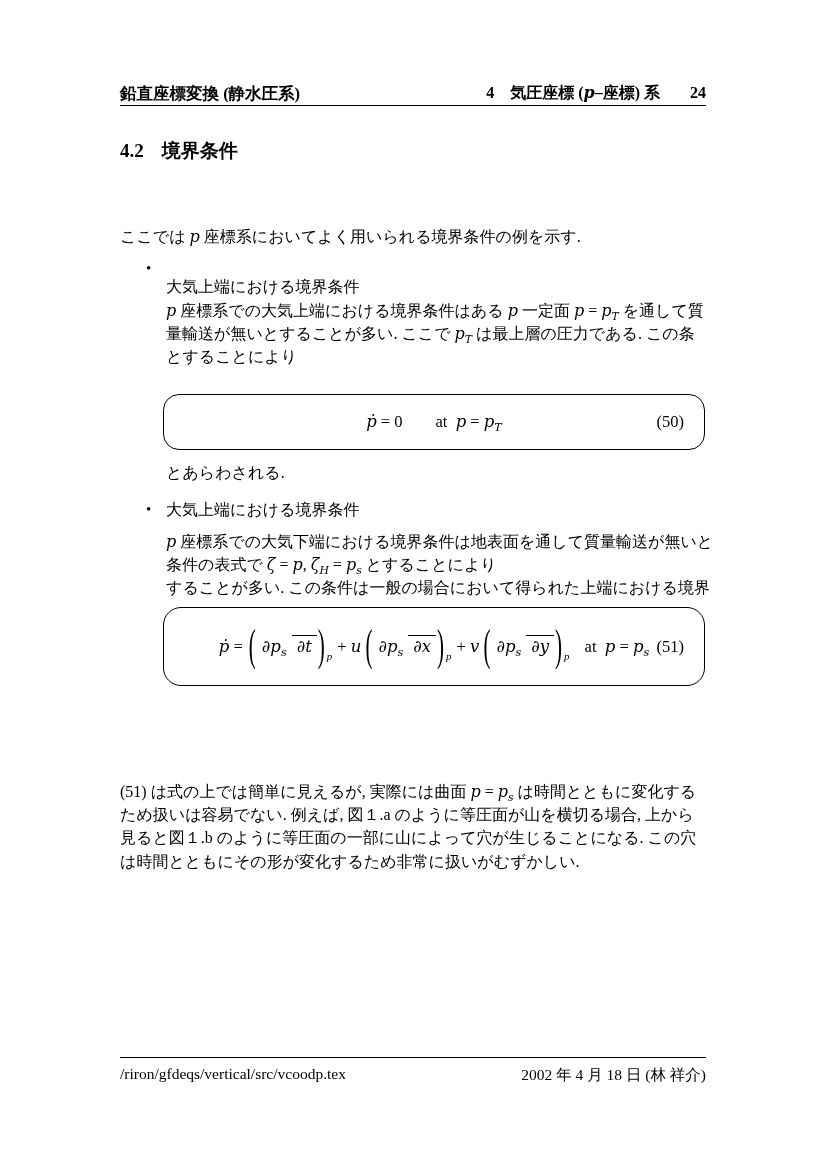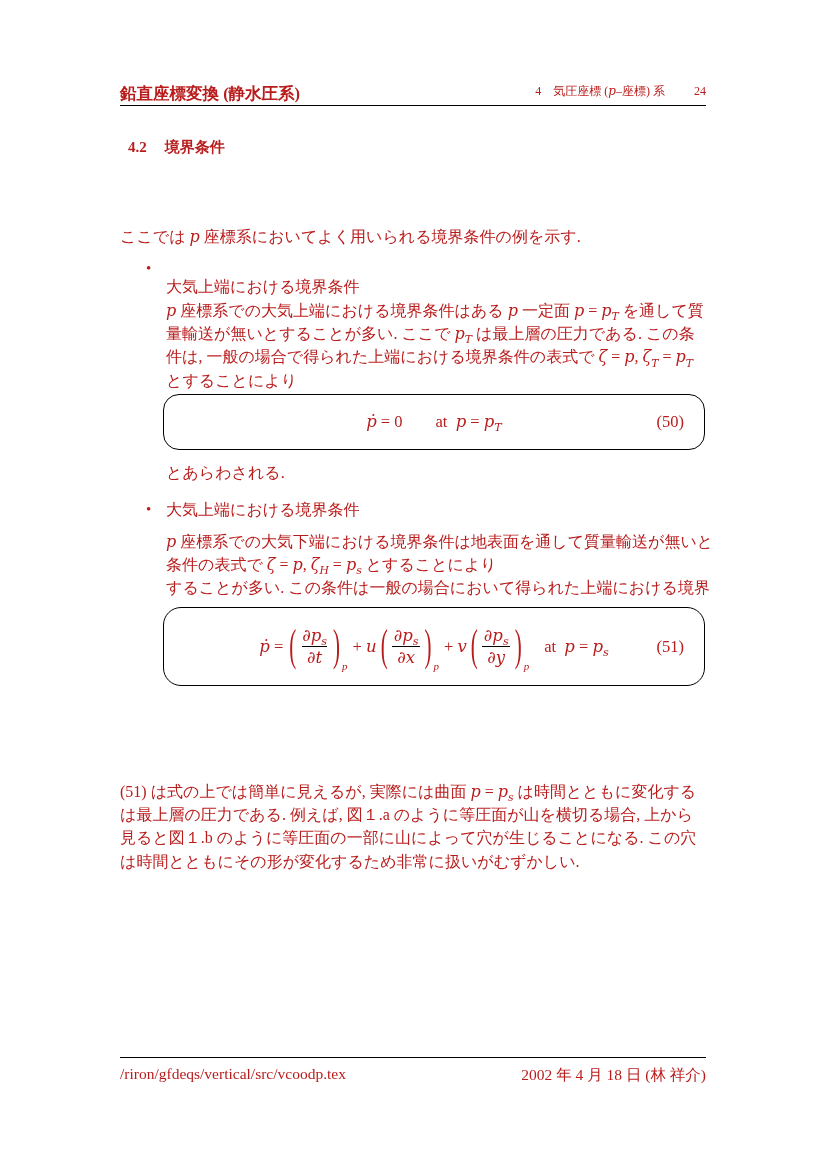--- a/index.html
+++ b/index.html
@@ -1,37 +1,37 @@
 <!DOCTYPE html>
 <html><head>
 <meta charset="utf-8">
 <style>
   html, body { margin: 0; padding: 0; background: #e8e8e8; }
   .page {
     position: relative;
     width: 826px;
     height: 1169px;
     background: #ffffff;
-    color: #b91c1c;
+    color: #000000;
     font-family: "Liberation Serif", "DejaVu Serif", serif;
     font-size: 16px;
     overflow: hidden;
   }
   .abs { position: absolute; }
   i { font-family: "DejaVu Serif", "Liberation Serif", serif; font-style: italic; }
   sub { font-size: 0.68em; line-height: 0; }
 
   
   .h-left  { left: 120px; top: 83px; font-weight: 700; font-size: 16.5px; white-space: nowrap; }
-  .h-right { right: 120px; top: 83px; font-weight: 400; font-size: 12px; white-space: nowrap; }
+  .h-right { right: 120px; top: 83px; font-weight: 700; font-size: 16px; white-space: nowrap; }
   .h-right .pageno { margin-left: 26px; }
   .h-rule { left: 120px; top: 105px; width: 586px; height: 1.4px; background: #000; }
 
   
-  .sec-heading { left: 120px; top: 138px; font-weight: 700; font-size: 15px; white-space: nowrap; margin-left: 8px; }
+  .sec-heading { left: 120px; top: 138px; font-weight: 700; font-size: 19px; white-space: nowrap; }
   .sec-heading .sec-no { margin-right: 18px; }
 
   .line { white-space: nowrap; }
   .para { line-height: 23.2px; }
 
   .intro { left: 120px; top: 195px; margin-top: 32px; }
 
   .b1-marker { left: 146px; top: 260px; font-size: 15px; }
   .b1-title  { left: 166px; top: 277px; }
   .b1-para   { left: 166px; top: 289px; margin-top: 10px; }
@@ -66,21 +66,21 @@
   .coef:empty { display: none; }
   .bigparen {
     display: inline-block;
     font-size: 21px;
     line-height: 1;
     transform: scaleY(2.15);
     transform-origin: center;
     margin: 0 1px;
     font-weight: 400;
   }
-  .frac { display: inline-flex; flex-direction: column; align-items: center; }
+  .frac { display: inline-flex; align-items: center; }
   .fnum, .fden { display: block; padding: 1px 5px; line-height: 1.18; text-align: center; }
   .fden { border-top: 1.3px solid #000; }
   .osub { align-self: flex-end; font-size: 11px; font-style: italic; transform: translateY(4px); margin-left: 1px; }
   .cond { margin-left: 10px; white-space: pre; }
   .lhs { white-space: pre; }
 
   .closing { left: 120px; top: 780px; }
 
   
   .f-rule  { left: 120px; top: 1057px; width: 586px; height: 1px; background: #000; }
@@ -103,21 +103,20 @@
     <span class="sec-no">4.2</span><span>境界条件</span>
   </div>
 
   <div class="abs intro line">ここでは <i>p</i> 座標系においてよく用いられる境界条件の例を示す.</div>
 
   <span class="abs b1-marker">•</span>
   <div class="abs b1-title line">大気上端における境界条件</div>
   <div class="abs b1-para para">
     <div class="line"><i>p</i> 座標系での大気上端における境界条件はある <i>p</i> 一定面 <i>p</i> = <i>p</i><sub><i>T</i></sub> を通して質</div>
     <div class="line">量輸送が無いとすることが多い. ここで <i>p</i><sub><i>T</i></sub> は最上層の圧力である. この条</div>
-    <div class="line">件は, 一般の場合で得られた上端における境界条件の表式で <i>ζ</i> = <i>p</i>, <i>ζ</i><sub><i>T</i></sub> = <i>p</i><sub><i>T</i></sub></div>
     <div class="line">とすることにより</div>
   </div>
 
   <div class="abs eqbox eqbox50">
     <div class="eq-row">
       <span class="lhs"><i>ṗ</i> = 0　　at  <i>p</i> = <i>p</i><sub><i>T</i></sub></span>
     </div>
     <span class="eq-tag">(50)</span>
   </div>
 
@@ -169,21 +168,21 @@
       </span>
 
       <span class="cond">at  <i>p</i> = <i>p</i><sub><i>s</i></sub></span>
     </div>
     <span class="eq-tag">(51)</span>
   </div>
 
 
   <div class="abs closing para">
     <div class="line">(51) は式の上では簡単に見えるが, 実際には曲面 <i>p</i> = <i>p</i><sub><i>s</i></sub> は時間とともに変化する</div>
-    <div class="line">は最上層の圧力である. 例えば, 図１.a のように等圧面が山を横切る場合, 上から</div>
+    <div class="line">ため扱いは容易でない. 例えば, 図１.a のように等圧面が山を横切る場合, 上から</div>
     <div class="line">見ると図１.b のように等圧面の一部に山によって穴が生じることになる. この穴</div>
     <div class="line">は時間とともにその形が変化するため非常に扱いがむずかしい.</div>
   </div>
 
   <div class="abs f-rule"></div>
   <span class="abs f-left">/riron/gfdeqs/vertical/src/vcoodp.tex</span>
   <span class="abs f-right">2002 年 4 月 18 日 (林 祥介)</span>
 
 </div>
 

